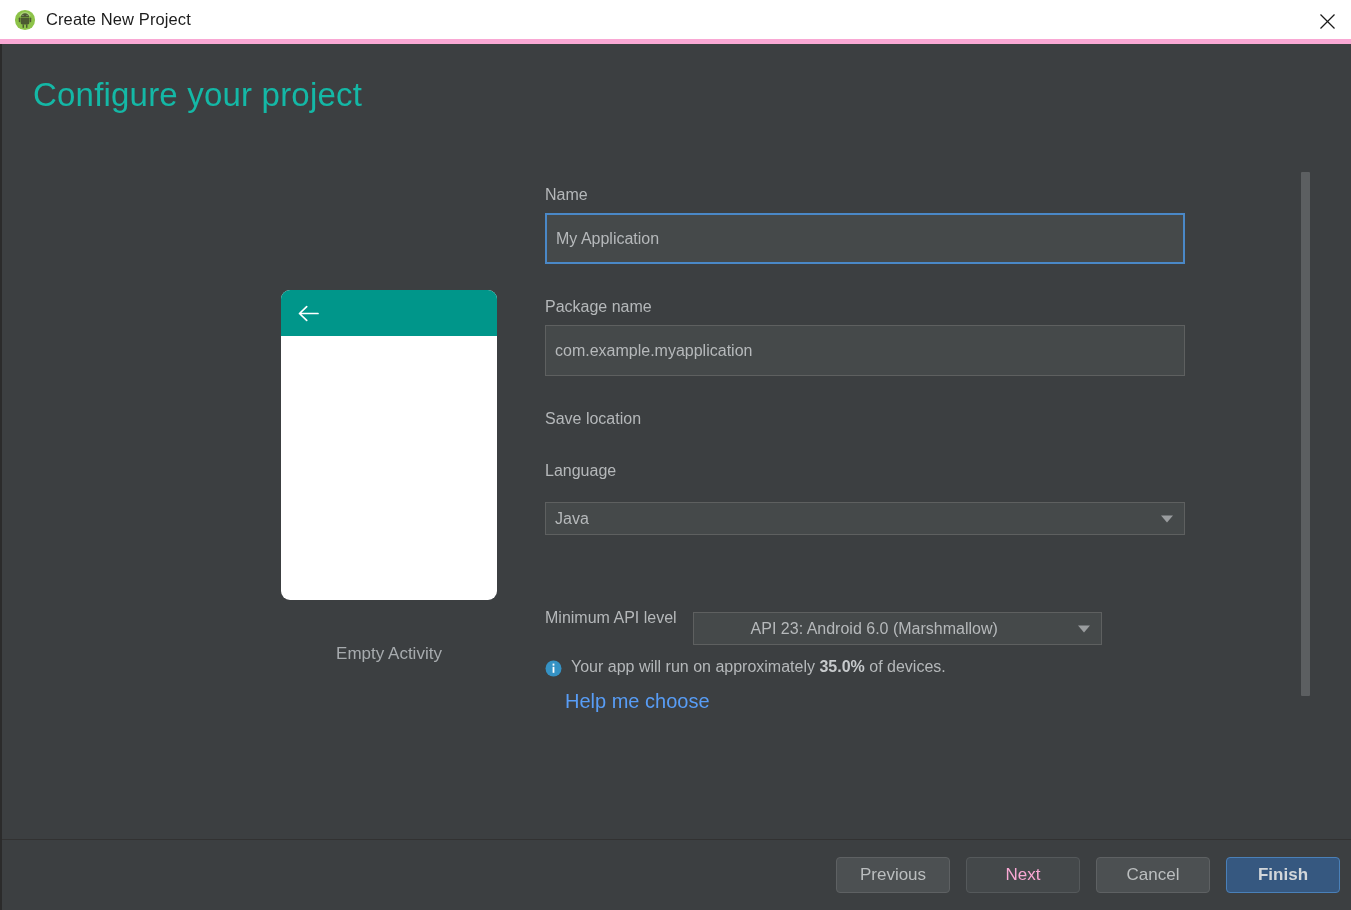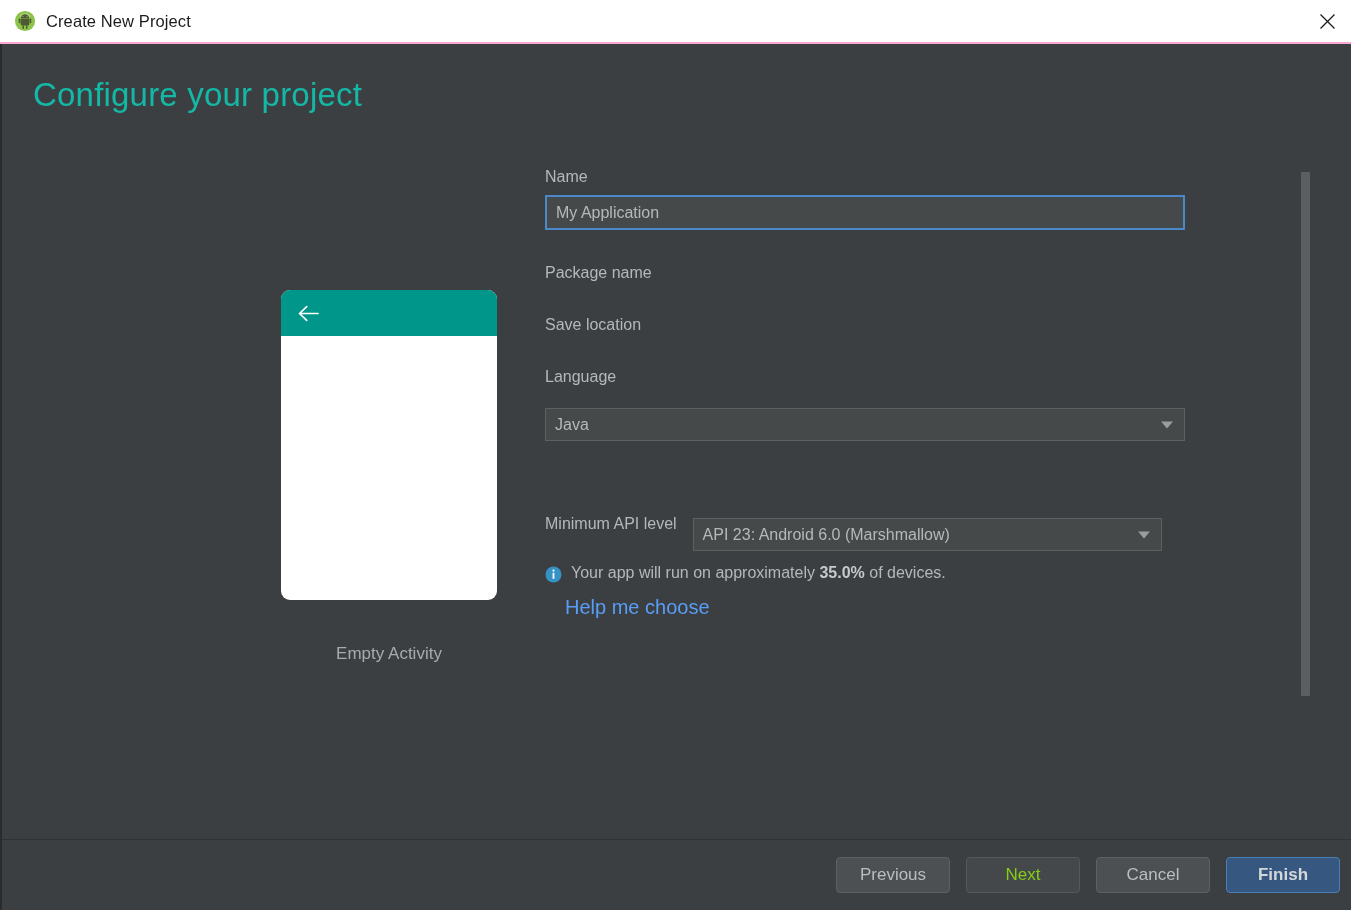--- a/index.html
+++ b/index.html
@@ -23,21 +23,21 @@
     box-sizing: border-box;
   }
 
   
   #titlebar {
     position: absolute;
     left: 0; top: 0;
     width: 1351px;
     height: 44px;
     background: #ffffff;
-    border-bottom: 2px solid #f9a8d4;
+    border-bottom: 5px solid #f9a8d4;
     box-sizing: border-box;
     display: flex;
     align-items: center;
   }
   #app-icon {
     width: 22px;
     height: 22px;
     margin-left: 14px;
     flex: 0 0 auto;
   }
@@ -113,34 +113,34 @@
   #preview-caption {
     margin-top: 44px;
     font-size: 17px;
     color: #a7abae;
   }
 
   
   #form {
     position: absolute;
     left: 543px;
-    top: 124px;
+    top: 142px;
     width: 640px;
   }
   .field-label {
     font-size: 16px;
     color: #b5b8ba;
     margin-bottom: 9px;
     white-space: nowrap;
   }
   .field-group { margin-bottom: 0; }
 
   .textfield {
     position: relative;
-    height: 35px;
+    height: 51px;
     background: #45494a;
     border: 1px solid #5e6060;
     box-sizing: border-box;
     display: flex;
     align-items: center;
   }
   .textfield.focused {
     border: 2px solid #4a88c7;
     background: #45494a;
   }
@@ -191,21 +191,22 @@
     display: flex;
     align-items: center;
   }
   #api-label {
     font-size: 16px;
     color: #b5b8ba;
     white-space: nowrap;
     margin-right: 16px;
   }
   #api-dropdown {
-    width: 469px;
+    width: 409px;
+    padding-left: 48px;
   }
 
   #info-row {
     display: flex;
     align-items: flex-start;
     margin-top: 13px;
   }
   #info-icon {
     flex: 0 0 auto;
     margin-top: 2px;
@@ -274,21 +275,21 @@
     color: #bbbebf;
     font-size: 17px;
     font-family: "Liberation Sans", sans-serif;
     display: flex;
     align-items: center;
     justify-content: center;
     box-sizing: border-box;
     cursor: default;
   }
   .dlg-btn.disabled {
-    color: #84cc16;
+    color: #f9a8d4;
     background: #44484a;
     border-color: #55595b;
   }
   .dlg-btn.primary {
     background: #365880;
     border: 1px solid #4a80b8;
     color: #d3d7da;
     font-weight: bold;
     margin-right: 11px;
   }
@@ -339,20 +340,23 @@
 
       <div class="field-group">
         <div class="field-label">Name</div>
         <div class="textfield focused">
           <span class="value">My Application</span>
         </div>
       </div>
 
       <div class="field-group" style="margin-top:34px;">
         <div class="field-label">Package name</div>
+        <div class="textfield">
+          <span class="value">com.example.myapplication</span>
+        </div>
       </div>
 
       <div class="field-group" style="margin-top:34px;">
         <div class="field-label">Save location</div>
       </div>
 
       <div class="field-group" style="margin-top:34px;">
         <div class="field-label">Language</div>
         <div class="dropdown">
           <span class="value">Java</span>

